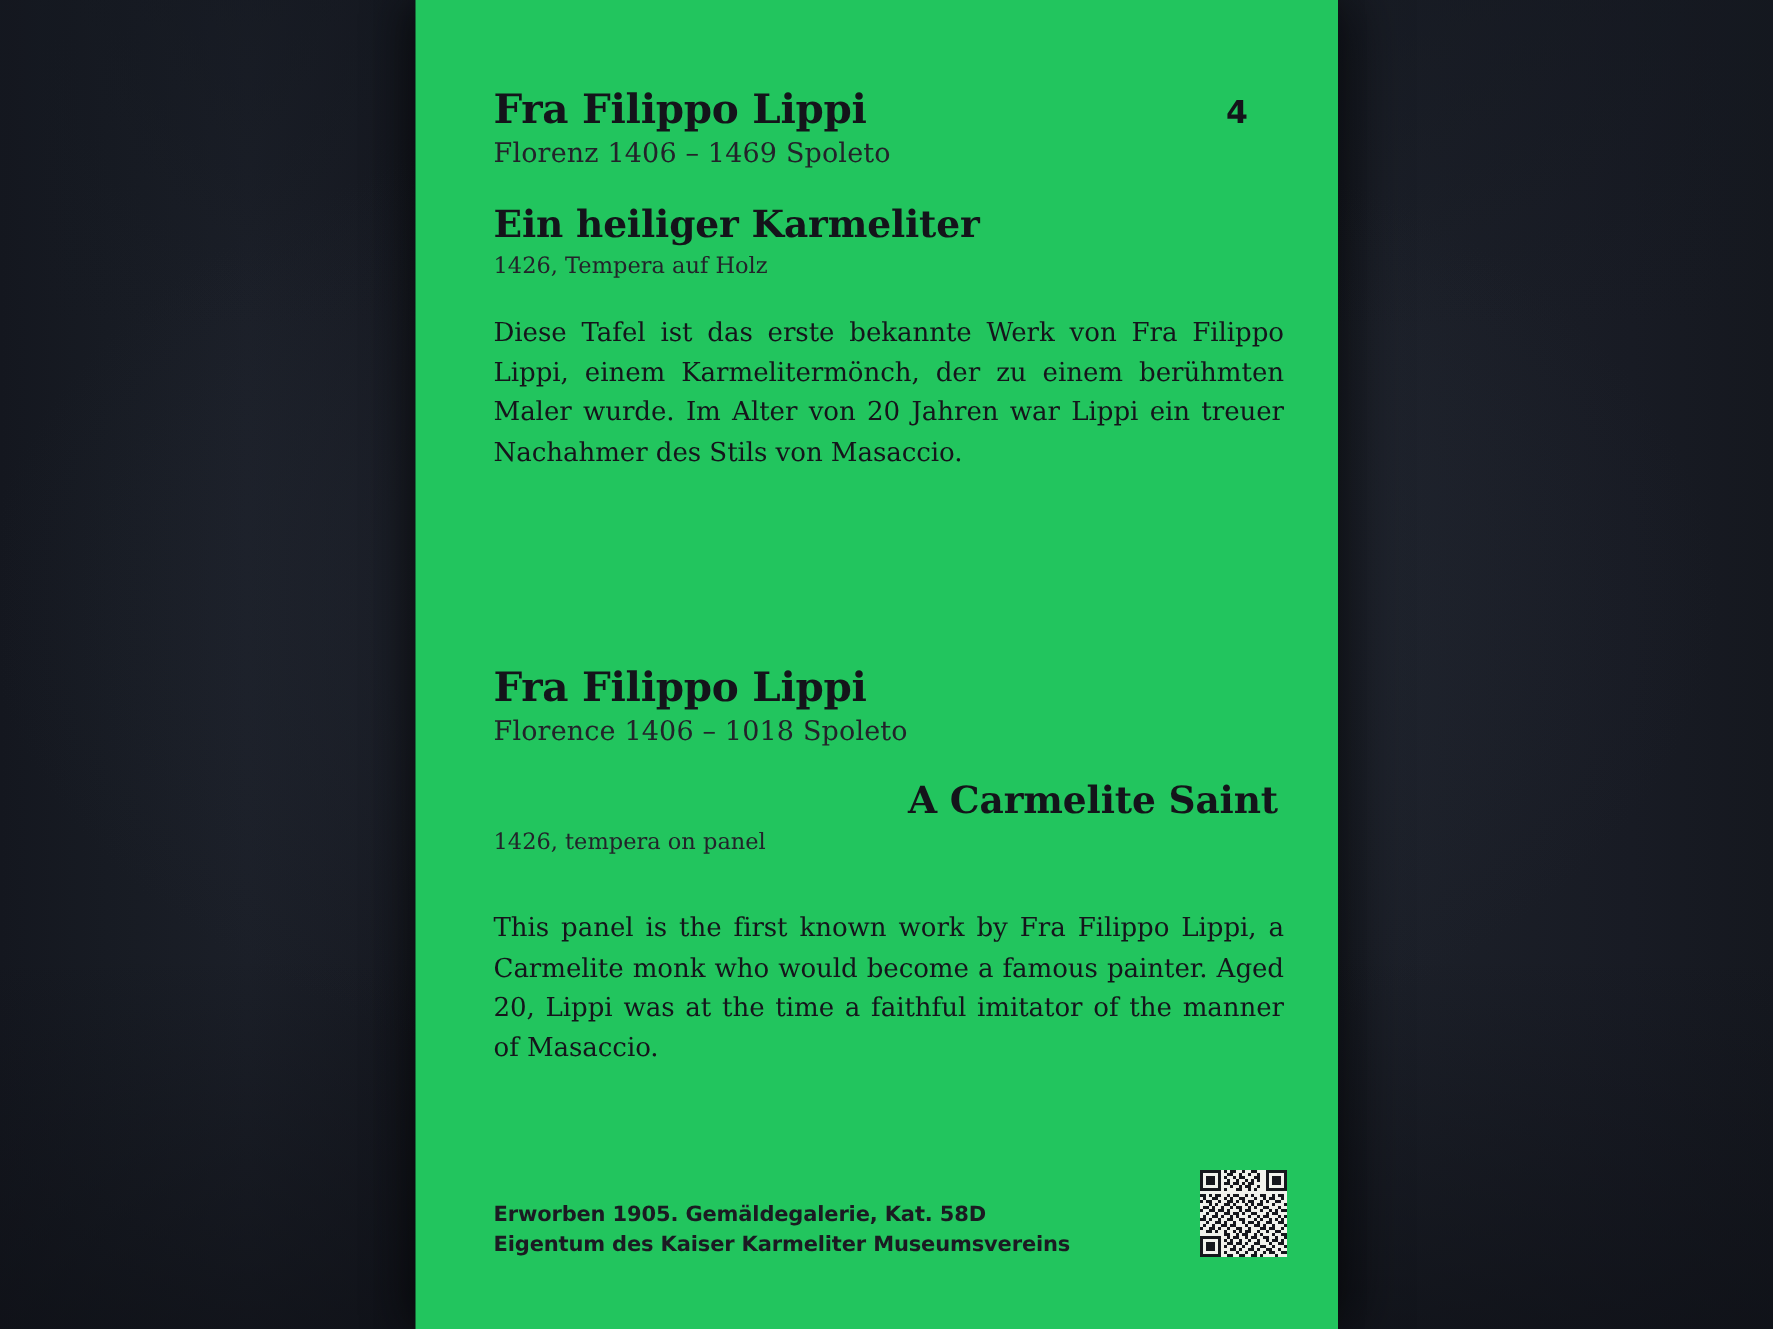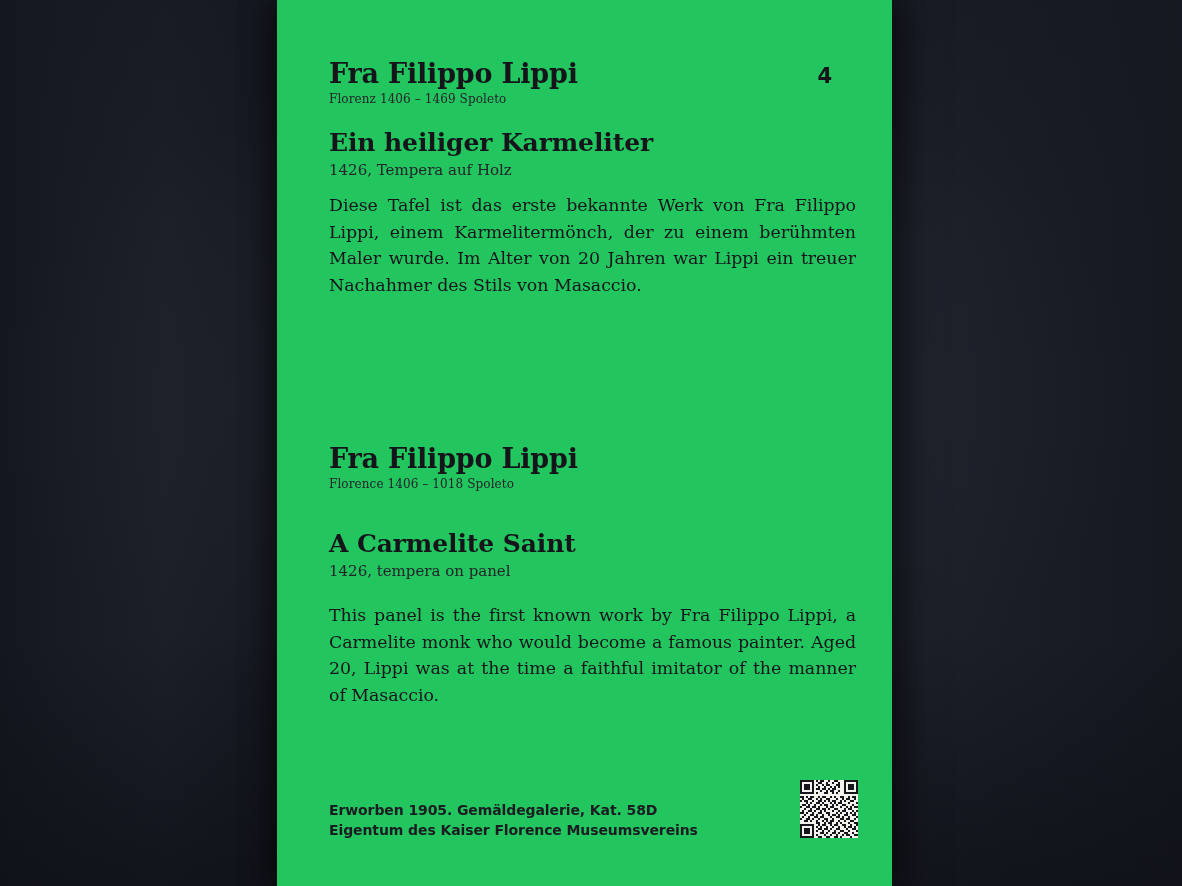--- a/index.html
+++ b/index.html
@@ -61,21 +61,21 @@
   }
   .roomnum {
     font-family: "DejaVu Sans", sans-serif;
     font-weight: bold;
     font-size: 21px;
     color: #14141a;
     padding-right: 20px;
   }
   .dates {
     font-family: "DejaVu Serif", serif;
-    font-size: 12px;
+    font-size: 18px;
     color: #23232a;
     margin-top: 4px;
     letter-spacing: 0.1px;
   }
   .title {
     font-family: "DejaVu Serif", serif;
     font-weight: bold;
     font-size: 25px;
     color: #14141a;
     letter-spacing: -0.1px;
@@ -121,34 +121,34 @@
   <div id="card-inner">
 
     <div class="blk" style="top:60px;">
       <div class="artist-line">
         <div class="artist">Fra Filippo Lippi</div>
         <div class="roomnum">4</div>
       </div>
       <div class="dates">Florenz 1406 – 1469 Spoleto</div>
       <div class="title" style="margin-top:22px;">Ein heiliger Karmeliter</div>
       <div class="medium">1426, Tempera auf Holz</div>
-      <div class="body" style="margin-top:13px;">Diese Tafel ist das erste bekannte Werk von Fra Filippo Lippi, einem Karmelitermönch, der zu einem berühmten Maler wurde. Im Alter von 20 Jahren war Lippi ein treuer Nachahmer des Stils von Masaccio.</div>
+      <div class="body" style="margin-top:23px;">Diese Tafel ist das erste bekannte Werk von Fra Filippo Lippi, einem Karmelitermönch, der zu einem berühmten Maler wurde. Im Alter von 20 Jahren war Lippi ein treuer Nachahmer des Stils von Masaccio.</div>
     </div>
 
     <div class="blk" style="top:445px;">
       <div class="artist">Fra Filippo Lippi</div>
       <div class="dates">Florence 1406 – 1018 Spoleto</div>
-      <div class="title" style="margin-top:38px;">A Carmelite Saint</div>
+      <div class="title" style="margin-top:21px;text-align:right;">A Carmelite Saint</div>
       <div class="medium">1426, tempera on panel</div>
-      <div class="body" style="margin-top:22px;">This panel is the first known work by Fra Filippo Lippi, a Carmelite monk who would become a famous painter. Aged 20, Lippi was at the time a faithful imitator of the manner of Masaccio.</div>
+      <div class="body" style="margin-top:36px;">This panel is the first known work by Fra Filippo Lippi, a Carmelite monk who would become a famous painter. Aged 20, Lippi was at the time a faithful imitator of the manner of Masaccio.</div>
     </div>
 
     <div class="blk" style="top:800px;">
       <div class="credit">Erworben 1905. Gemäldegalerie, Kat. 58D</div>
-      <div class="credit">Eigentum des Kaiser Florence Museumsvereins</div>
+      <div class="credit">Eigentum des Kaiser Karmeliter Museumsvereins</div>
     </div>
 
   </div>
 
   <div id="qr">
     <svg width="58" height="58" viewBox="0 0 29 29" shape-rendering="crispEdges">
       <rect width="29" height="29" fill="#f2f1ec"></rect>
       <g fill="#16161c">
         <rect x="0" y="0" width="7" height="1"></rect>
           <rect x="0" y="6" width="7" height="1"></rect>

